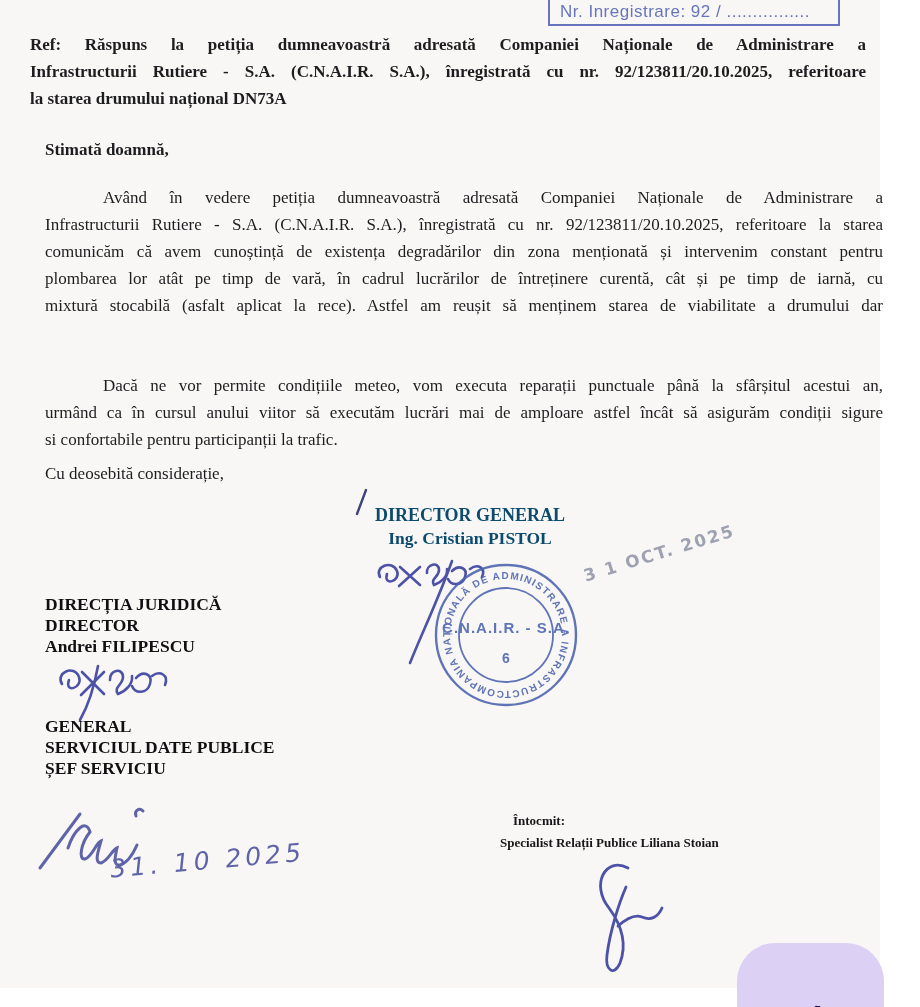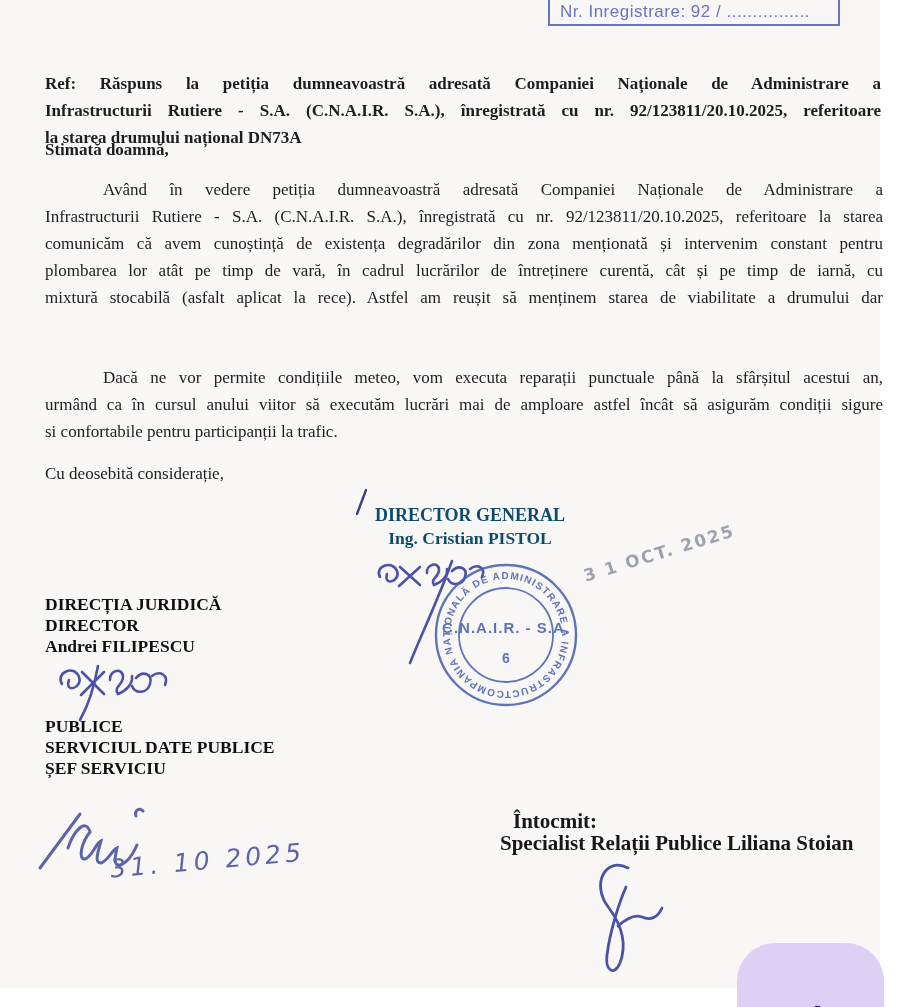--- a/index.html
+++ b/index.html
@@ -12,62 +12,62 @@
   
   .reg-box { position:absolute; left:548px; top:-14px; width:292px; height:40px;
              border:2px solid #5a6ab8; color:#5a6ab8;
              font-family:"Liberation Sans", sans-serif; font-size:17px;
              padding:14px 0 0 10px; letter-spacing:.5px; opacity:.92; }
 
   .txt { position:absolute; font-size:17px; line-height:27px; }
   .bold { font-weight:bold; }
   .just { text-align:justify; text-align-last:justify; }
   .lastline { text-align:left; text-align-last:left; }
-  .indent { text-indent:58px; }
+  .indent { text-indent:58px;margin-top:8px; }
 
   .block { position:absolute; font-weight:bold; font-size:17.5px; line-height:21px; color:#101012; }
 
   .dg { position:absolute; left:320px; top:503px; width:300px; text-align:center;
         font-weight:bold; color:#0c4a6e; }
   .dg .t1 { font-size:18px; line-height:24px; }
   .dg .t2 { font-size:17.5px; line-height:23px; }
 
   .date-stamp { position:absolute; left:584px; top:566px;
                 font-family:"DejaVu Sans", sans-serif; font-weight:bold;
                 font-size:17px; letter-spacing:2px; color:#8e93a5;
                 transform:rotate(-17deg); transform-origin:left center; opacity:.85; }
 
   .hand-date { position:absolute; left:110px; top:846px;
                font-family:"DejaVu Sans", sans-serif; font-style:italic;
                font-size:25px; letter-spacing:4px; color:#5f63a8;
                transform:rotate(-5deg); }
 
   .intocmit { position:absolute; left:500px; top:810px; font-weight:bold;
-              font-size:21px; line-height:22px; color:#17171a; }
+              font-size:13px; line-height:22px; color:#17171a; }
   .intocmit .lbl { padding-left:13px; }
 
   svg.sig { position:absolute; overflow:visible; }
 
   .fab { position:absolute; left:737px; top:943px; width:147px; height:66px;
          background:#dcd1f5; border-radius:38px 38px 0 0; }
   .fab-inner { position:absolute; left:0; bottom:-28px; width:100%; text-align:center;
                color:#2b1666; font-family:"DejaVu Sans", sans-serif;
                font-weight:bold; font-size:30px; }
   .fab-pen { display:inline-block; transform:rotate(8deg); font-size:32px; }
 </style>
 </head>
 <body>
 
 <div class="scan">
 
   <div class="reg-box">
     <span>Nr. Inregistrare: 92 / ................</span>
   </div>
 
-  <div class="txt bold" style="left:45px; top:31px; width:836px;margin-top:39px;">
+  <div class="txt bold" style="left:30px; top:31px; width:836px;">
     <div class="just">Ref: Răspuns la petiția dumneavoastră adresată Companiei Naționale de Administrare a</div>
     <div class="just">Infrastructurii Rutiere - S.A. (C.N.A.I.R. S.A.), înregistrată cu nr. 92/123811/20.10.2025, referitoare</div>
     <div class="lastline">la starea drumului național DN73A</div>
   </div>
 
   <div class="txt bold" style="left:45px; top:136px;">Stimată doamnă,</div>
 
   <div class="txt" style="left:45px; top:176px; width:838px;">
     <div class="just indent">Având în vedere petiția dumneavoastră adresată Companiei Naționale de Administrare a</div>
     <div class="just">Infrastructurii Rutiere - S.A. (C.N.A.I.R. S.A.), înregistrată cu nr. 92/123811/20.10.2025, referitoare la starea</div>
@@ -130,21 +130,21 @@
       <path d="M10,26 c-7,-11 12,-20 17,-7 c4,11 -15,17 -10,3"></path>
       <path d="M30,14 l22,22 M52,14 l-23,23"></path>
       <path d="M58,22 c-1,-10 13,-13 13,-3 c0,8 -10,10 -5,17 c8,-3 15,-10 14,-18"></path>
       <path d="M84,20 c7,-8 17,-4 14,6 c-3,10 -15,10 -18,2"></path>
       <path d="M100,18 c8,-6 17,-1 13,9"></path>
       <path d="M46,8 C42,30 36,48 28,62"></path>
     </g>
   </svg>
 
   <div class="block" style="left:45px; top:716px;">
-    <div>PUBLICE</div>
+    <div>GENERAL</div>
     <div>SERVICIUL DATE PUBLICE</div>
     <div>ȘEF SERVICIU</div>
   </div>
 
   <svg class="sig" style="left:32px; top:796px;" width="130" height="90">
     <g stroke="#5f63a8" stroke-width="3" fill="none" stroke-linecap="round">
       <path d="M8,72 L48,18"></path>
       <path d="M36,52 c6,-18 18,-30 22,-16 c-9,11 -12,28 -5,27 c7,-2 11,-16 16,-18 c-3,11 -7,22 0,22 c7,-2 11,-13 16,-15 c-2,9 -4,18 3,17 c7,-2 13,-11 17,-20"></path>
       <path d="M104,20 c-2,-5 3,-9 7,-5"></path>
     </g>

